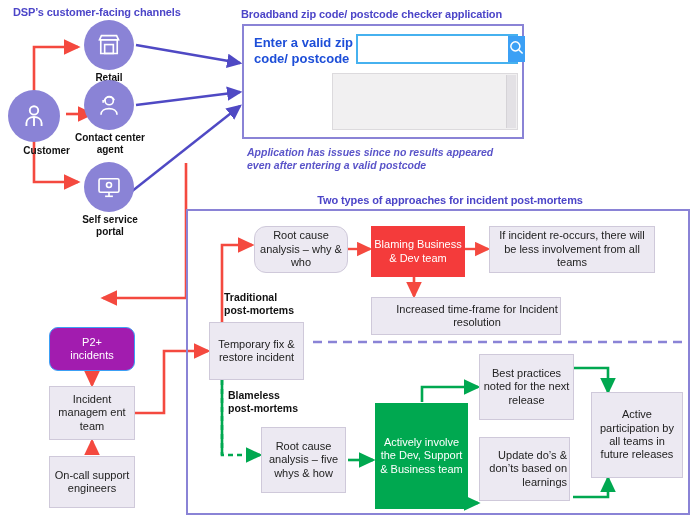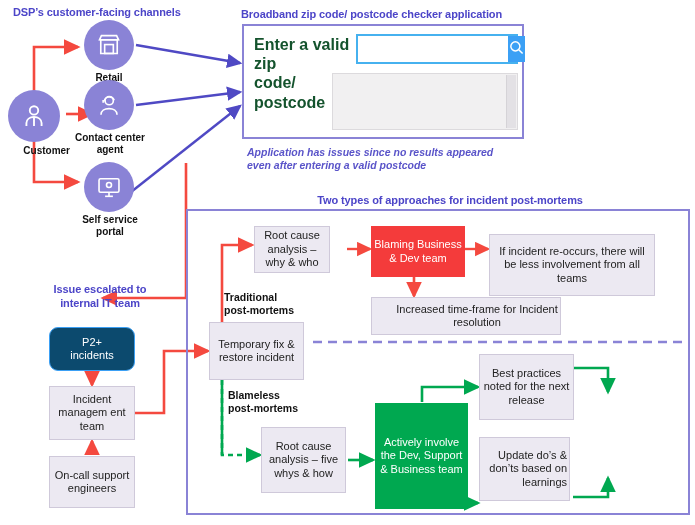--- a/index.html
+++ b/index.html
@@ -8,25 +8,25 @@
   .abs{position:absolute;}
   .hdr{color:#4c45c8;font-weight:bold;font-size:11px;letter-spacing:-.1px;line-height:1.15;}
   .hdr-it{color:#5a54c9;font-weight:bold;font-style:italic;font-size:10.5px;line-height:1.25;}
   .circ{border-radius:50%;background:#8a83d6;display:flex;align-items:center;justify-content:center;}
   .circ svg{display:block;}
   .clabel{font-size:10px;font-weight:bold;color:#111;text-align:center;line-height:1.15;}
   .box{background:#ece9f2;border:1px solid #cfc9da;color:#222;display:flex;align-items:center;
        justify-content:center;text-align:center;font-size:11px;line-height:1.22;box-sizing:border-box;padding:2px;}
   .box-red{background:#f43b3b;border:1px solid #f43b3b;color:#fff;}
   .box-green{background:#00a850;border:1px solid #00a850;color:#fff;}
-  .box-blue{background:#0c4a6e;border:1px solid #3ba0f5;color:#fff;border-radius:9px;}
+  .box-blue{background:#a21caf;border:1px solid #3ba0f5;color:#fff;border-radius:9px;}
   .pm-lbl{font-size:10.5px;font-weight:bold;color:#111;line-height:1.2;}
   .panel{border:2px solid #8a83d6;box-sizing:border-box;}
   .appframe{border:2px solid #8a83d6;box-sizing:border-box;}
-  .applbl{font-size:16px;font-weight:bold;color:#14532d;line-height:1.2;}
+  .applbl{font-size:13px;font-weight:bold;color:#1d4ed8;line-height:1.2;}
   .searchbox{border:2px solid #46b1ef;box-sizing:border-box;background:#fff;display:flex;}
   .searchinput{flex:1;background:#fff;border:none;outline:none;font-size:11px;padding:0 4px;}
   .searchbtn{width:32px;background:#3ba0f5;display:flex;align-items:center;justify-content:center;cursor:pointer;}
   .listbox{background:#f1f0f1;border:1px solid #dcdadd;box-sizing:border-box;position:relative;}
   .listscroll{position:absolute;right:1px;top:1px;bottom:1px;width:9px;background:#e3e1e5;border-left:1px solid #d5d3d7;}
   svg.layer{position:absolute;left:0;top:0;width:695px;height:525px;pointer-events:none;}
 </style>
 </head>
 <body>
 
@@ -171,24 +171,20 @@
     </div>
   </div>
 
   <div class="abs hdr-it" style="left:247px;top:146px;width:272px;">
     <span>Application has issues since no results appeared</span><br>
     <span>even after entering a valid postcode</span>
   </div>
 
   <div class="abs hdr" style="left:285px;top:194px;width:330px;text-align:center;">Two types of approaches for incident post-mortems</div>
 
-  <div class="abs hdr" style="left:40px;top:283px;width:120px;text-align:center;line-height:1.25;">
-    <span>Issue escalated to</span><br>
-    <span>internal IT team</span>
-  </div>
 
   <div class="abs panel" style="left:186px;top:209px;width:504px;height:306px;"></div>
 
   <div class="abs box box-blue" style="left:49px;top:327px;width:86px;height:44px;">
     <span style="white-space:pre-line">P2+
 incidents</span>
   </div>
 
   <div class="abs box" style="left:49px;top:456px;width:86px;height:52px;">
     <span>On-call support engineers</span>
@@ -205,29 +201,29 @@
   <div class="abs pm-lbl" style="left:224px;top:291px;">
     <span>Traditional</span><br>
     <span>post-mortems</span>
   </div>
 
   <div class="abs pm-lbl" style="left:228px;top:389px;">
     <span>Blameless</span><br>
     <span>post-mortems</span>
   </div>
 
-  <div class="abs box" style="left:254px;top:226px;width:76px;height:47px;">
+  <div class="abs box" style="left:254px;top:226px;width:94px;height:47px;border-radius:12px;">
     <span>Root cause analysis – why &amp; who</span>
   </div>
 
   <div class="abs box box-red" style="left:371px;top:226px;width:94px;height:51px;">
     <span>Blaming Business &amp; Dev team</span>
   </div>
 
-  <div class="abs box" style="left:489px;top:234px;width:166px;height:62px;">
+  <div class="abs box" style="left:489px;top:226px;width:166px;height:47px;">
     <span>If incident re-occurs, there will be less involvement from all teams</span>
   </div>
 
   <div class="abs box" style="left:371px;top:297px;width:190px;height:38px;padding-left:24px;">
     <span>Increased time-frame for Incident resolution</span>
   </div>
 
   <div class="abs box" style="left:261px;top:427px;width:85px;height:66px;">
     <span>Root cause analysis – five whys &amp; how</span>
   </div>
@@ -237,14 +233,17 @@
   </div>
 
   <div class="abs box" style="left:479px;top:354px;width:95px;height:66px;">
     <span>Best practices noted for the next release</span>
   </div>
 
   <div class="abs box" style="left:479px;top:437px;width:91px;height:64px;text-align:right;">
     <span>Update do’s &amp; don’ts based on learnings</span>
   </div>
 
+  <div class="abs box" style="left:591px;top:392px;width:92px;height:86px;">
+    <span>Active participation by all teams in future releases</span>
+  </div>
 
 </div>
 
 </body></html>

